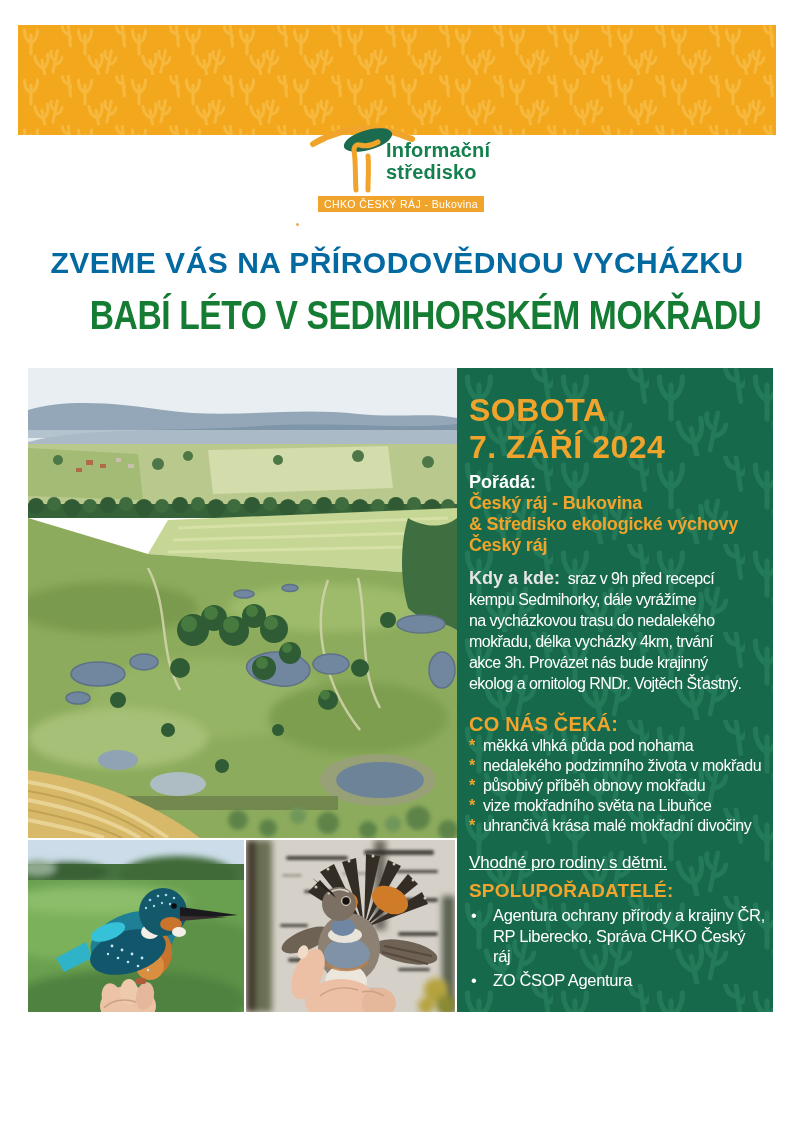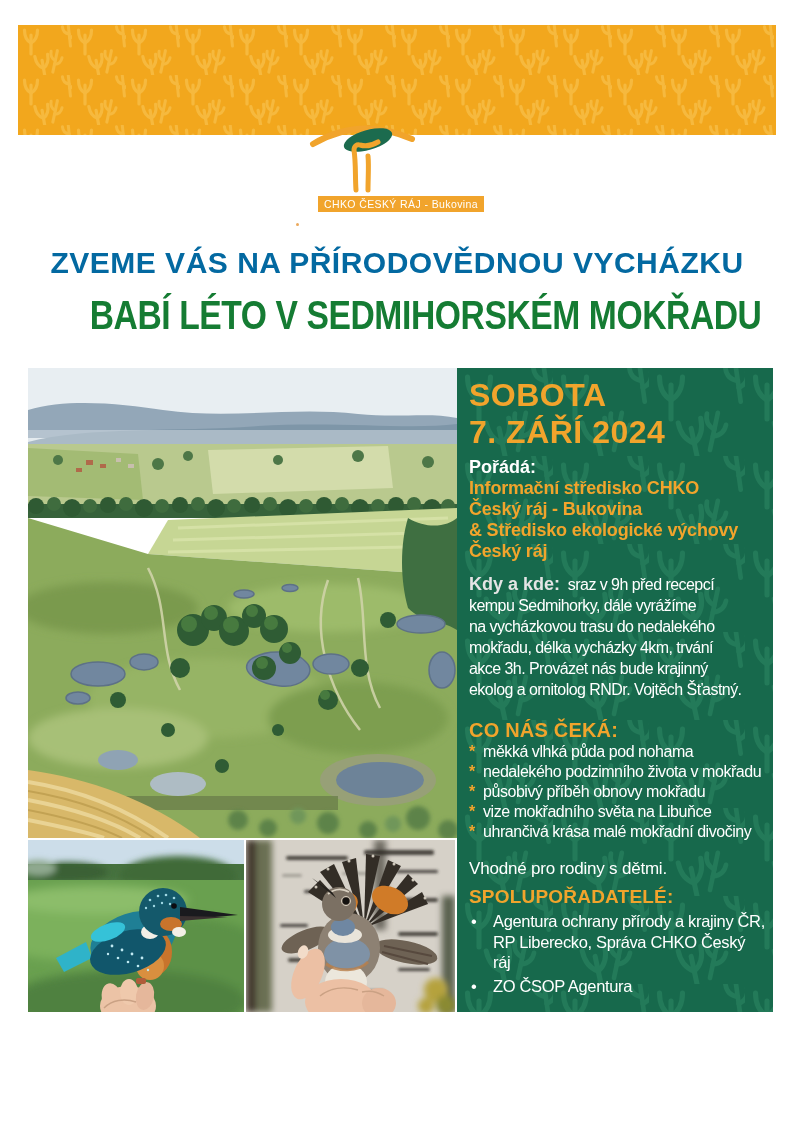--- a/index.html
+++ b/index.html
@@ -24,31 +24,31 @@
   .h-title>span{display:inline-block;transform:scaleX(.82);transform-origin:center;
             color:#157C33;font-size:41px;font-weight:bold;letter-spacing:-.5px;white-space:nowrap;}
   
   .photo-main{position:absolute;left:28px;top:368px;width:429px;height:470px;overflow:hidden;}
   .photo-bird-left{position:absolute;left:28px;top:840px;width:216px;height:172px;overflow:hidden;}
   .photo-bird-right{position:absolute;left:246px;top:840px;width:209px;height:172px;overflow:hidden;}
   .photo-main svg,.photo-bird-left svg,.photo-bird-right svg{display:block;width:100%;height:100%;}
   
   .panel{position:absolute;left:457px;top:368px;width:316px;height:644px;background:#17694C;overflow:hidden;}
   .panel .pattern{position:absolute;left:0;top:0;width:100%;height:100%;}
-  .panel-content{position:relative;z-index:1;padding:9px 8px 0 12px;color:#ffffff;}
+  .panel-content{position:relative;z-index:1;padding:24px 8px 0 12px;color:#ffffff;}
   .p-day,.p-date{color:#F1A42C;font-weight:bold;font-size:32px;line-height:37px;letter-spacing:.5px;margin:0;}
   .p-org-label{font-weight:bold;font-size:18px;line-height:21px;margin-top:6px;}
   .p-org-line{color:#F1A42C;font-weight:bold;font-size:18px;line-height:21px;letter-spacing:-.2px;white-space:nowrap;}
   .p-when{margin-top:12px;font-size:16px;line-height:21px;letter-spacing:-.55px;}
   .p-when .lbl{color:#e5e5e5;font-weight:bold;font-size:18px;letter-spacing:0;}
   .pre{white-space:pre-line;}
   .p-expect-label{color:#F1A42C;font-weight:bold;font-size:20px;line-height:24px;margin-top:18px;letter-spacing:.2px;}
   .p-expect-row{display:flex;font-size:16px;line-height:20px;letter-spacing:-.45px;white-space:nowrap;}
   .p-expect-row .star{color:#F1A42C;font-weight:bold;width:14px;flex:0 0 14px;letter-spacing:0;}
-  .p-family{margin-top:16px;font-size:17px;line-height:21px;letter-spacing:-.2px;}
+  .p-family{margin-top:16px;font-size:17px;line-height:21px;letter-spacing:-.2px;text-decoration:underline;}
   .p-coorg-label{color:#F1A42C;font-weight:bold;font-size:19px;line-height:23px;margin-top:6px;letter-spacing:.2px;}
   .p-coorg-row{display:flex;font-size:16.5px;line-height:20.5px;letter-spacing:-.35px;margin-top:3px;}
   .p-coorg-row .dot{width:22px;flex:0 0 22px;text-align:left;padding-left:2px;}
 </style>
 </head>
 <body>
 
 <div class="page">
 
   <div class="top-band">
@@ -75,20 +75,24 @@
       <rect width="758" height="110" fill="url(#bandPat)"></rect>
     </svg>
   </div>
 
   <svg class="logo-mark" viewBox="0 0 190 100">
     <path d="M13 30 Q60 2 112 25" fill="none" stroke="#F1A42C" stroke-width="6" stroke-linecap="round"></path>
     <ellipse cx="68" cy="26" rx="25" ry="10" fill="#1C6B4E" transform="rotate(-16 68 26)"></ellipse>
     <path d="M56 76 C55 62 56 50 54 36 C54 32 57 30 60 31 C67 33 73 31 78 28" fill="none" stroke="#F1A42C" stroke-width="5" stroke-linecap="round"></path>
     <path d="M68 76 C68 64 69 52 68 42" fill="none" stroke="#F1A42C" stroke-width="5" stroke-linecap="round"></path>
   </svg>
+  <div class="logo-title">
+    <div>Informační</div>
+    <div>středisko</div>
+  </div>
   <div class="logo-banner">CHKO ČESKÝ RÁJ - Bukovina</div>
   <div class="stray-dot"></div>
 
   <h1 class="h-invite">ZVEME VÁS NA PŘÍRODOVĚDNOU VYCHÁZKU</h1>
   <h2 class="h-title"><span>BABÍ LÉTO V SEDMIHORSKÉM MOKŘADU</span></h2>
 
   <div class="photo-main">
     <svg viewBox="0 0 429 470" preserveAspectRatio="none">
       <defs>
         <filter id="ab4" x="-30%" y="-30%" width="160%" height="160%">
@@ -263,21 +267,20 @@
           <use href="#pspA" transform="translate(24,52) rotate(-12)"></use>
           <use href="#pspB" transform="translate(72,-6) rotate(-8)"></use>
         </pattern>
       </defs>
       <rect width="316" height="644" fill="url(#panelPat)"></rect>
     </svg>
     <div class="panel-content">
       <div class="p-day">SOBOTA</div>
       <div class="p-date">7. ZÁŘÍ 2024</div>
       <div class="p-org-label">Pořádá:</div>
-      <div class="p-org-line">Informační středisko CHKO</div>
       <div class="p-org-line">Český ráj - Bukovina</div>
       <div class="p-org-line">&amp; Středisko ekologické výchovy</div>
       <div class="p-org-line">Český ráj</div>
       <p class="p-when"><span class="lbl">Kdy a kde:</span>&nbsp; <span class="pre">sraz v 9h před recepcí
 kempu Sedmihorky, dále vyrážíme
 na vycházkovou trasu do nedalekého
 mokřadu, délka vycházky 4km, trvání
 akce 3h. Provázet nás bude krajinný
 ekolog a ornitolog RNDr. Vojtěch Šťastný.</span></p>
       <div class="p-expect-label">CO NÁS ČEKÁ:</div>

